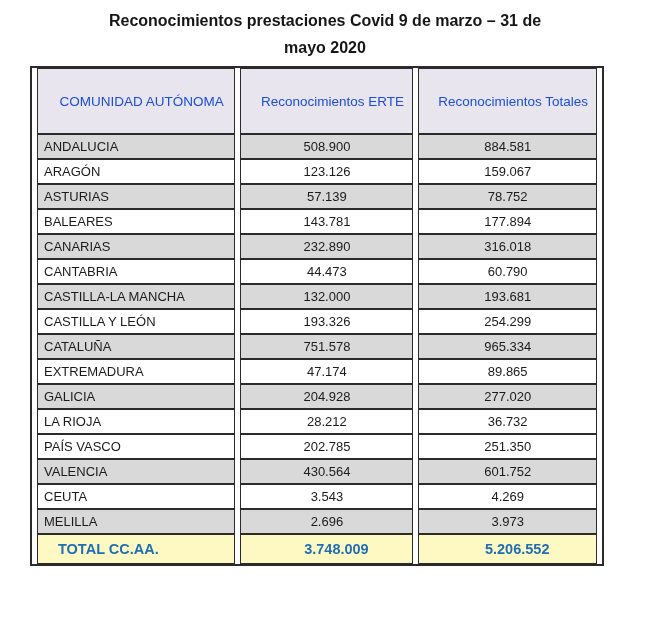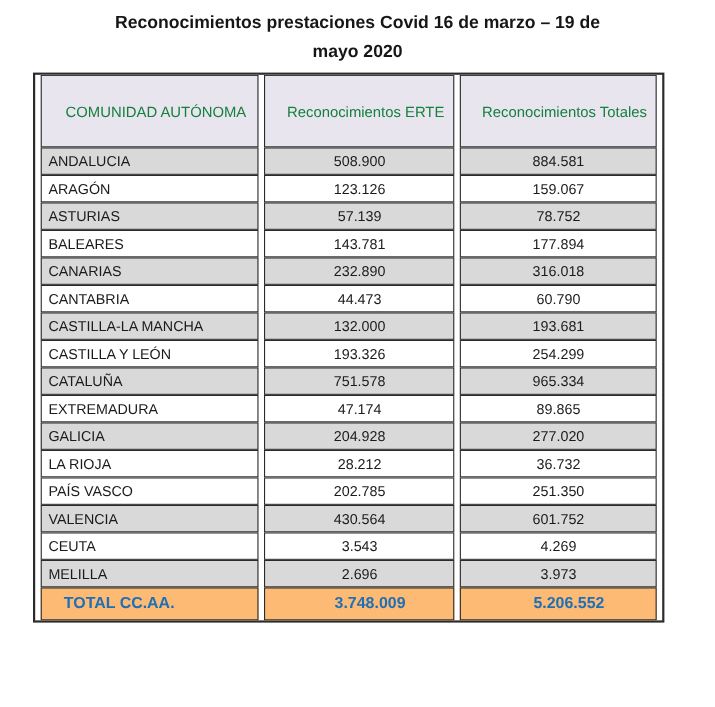--- a/index.html
+++ b/index.html
@@ -48,47 +48,47 @@
     overflow:hidden;
     white-space:nowrap;
   }
   th{
     height:62px;
     background:var(--header-bg);
     font-weight:400;
     font-size:13.5px;
     text-align:center;
     vertical-align:middle;
-    color:#15803d;
+    color:#1d4ed8;
     padding-left:12px;
   }
   td{
     height:21px;
     font-size:13px;
     background:#ffffff;
     vertical-align:middle;
     margin-top:10px;
   }
   td.name{ text-align:left; padding-left:6px; }
   td.num{ text-align:center; }
   tr.shaded td{ background:var(--shaded-bg); }
   tr.total-row td{
     height:26px;
     font-weight:bold;
     font-size:14.5px;
     color:var(--total-col);
-    background:#fdba74;
+    background:#fef9c3;
     padding-left:20px;
   }
 </style>
 </head>
 <body>
 
 <div class="title">
-  <div>Reconocimientos prestaciones Covid 16 de marzo – 19 de</div>
+  <div>Reconocimientos prestaciones Covid 9 de marzo – 31 de</div>
   <div>mayo 2020</div>
 </div>
 
 <div class="table-outer">
   <table>
     <colgroup>
         <col class="c1">
         <col class="c2">
         <col class="c3">
       </colgroup>

